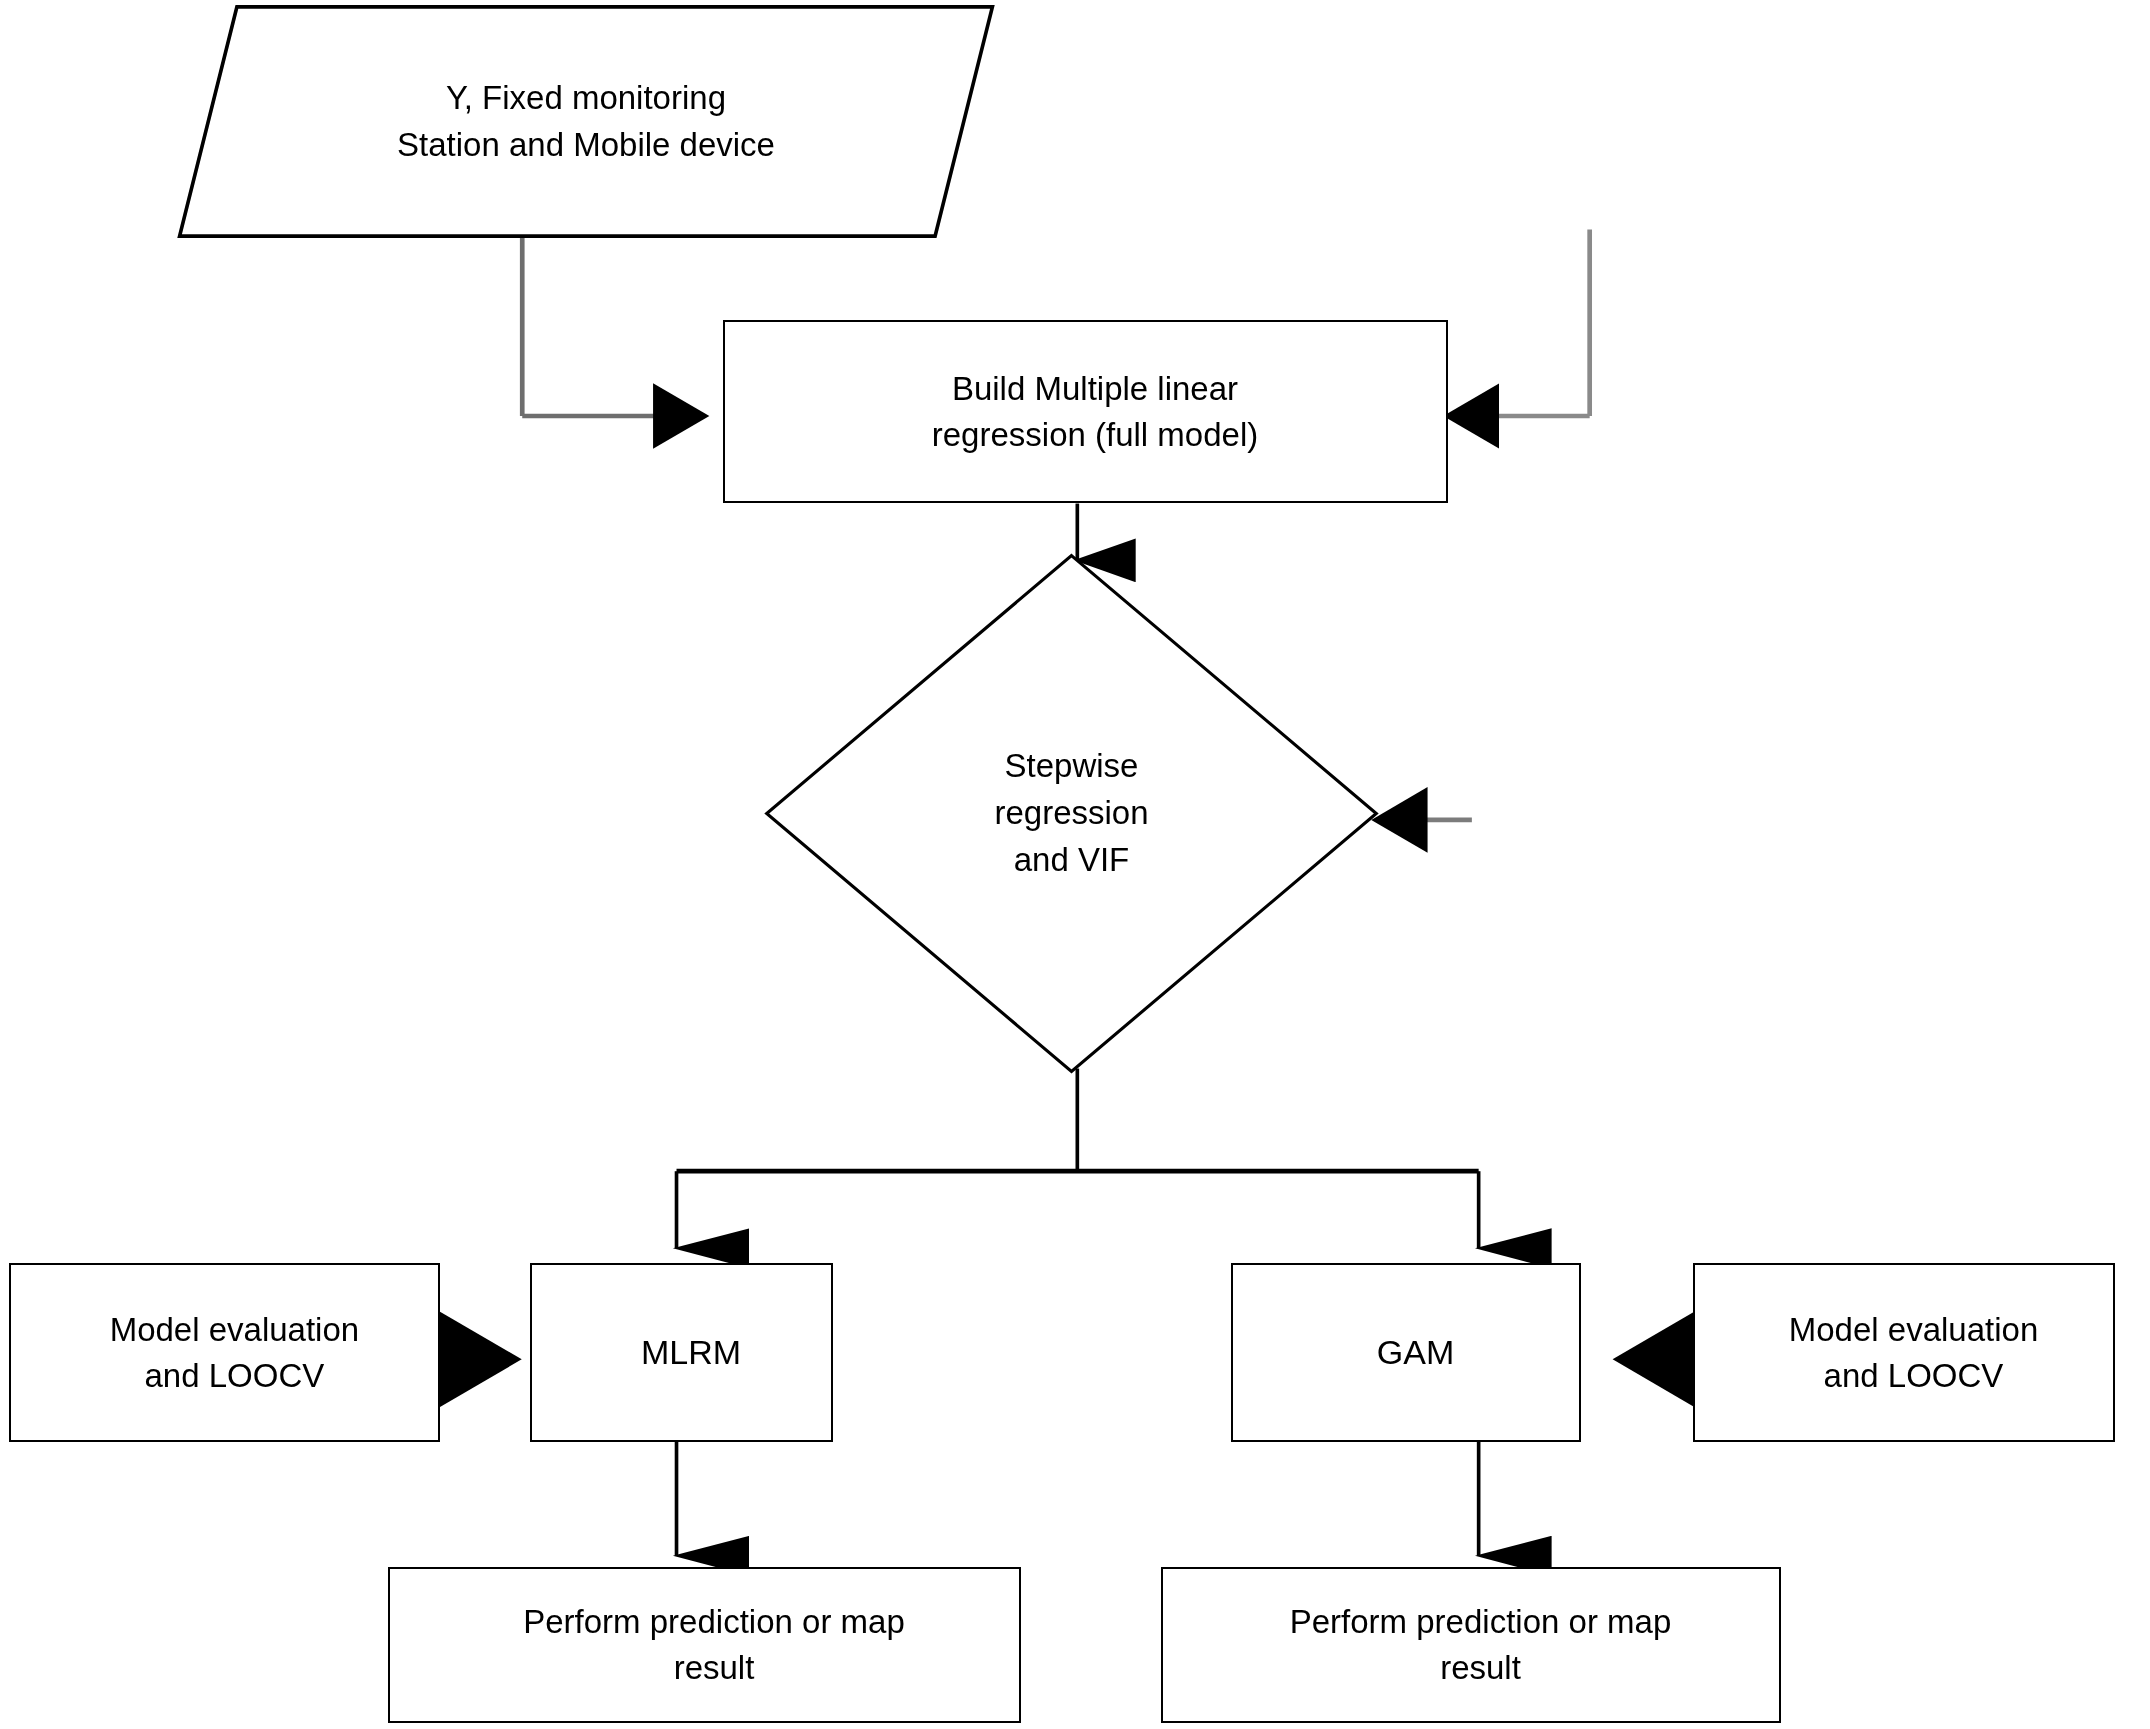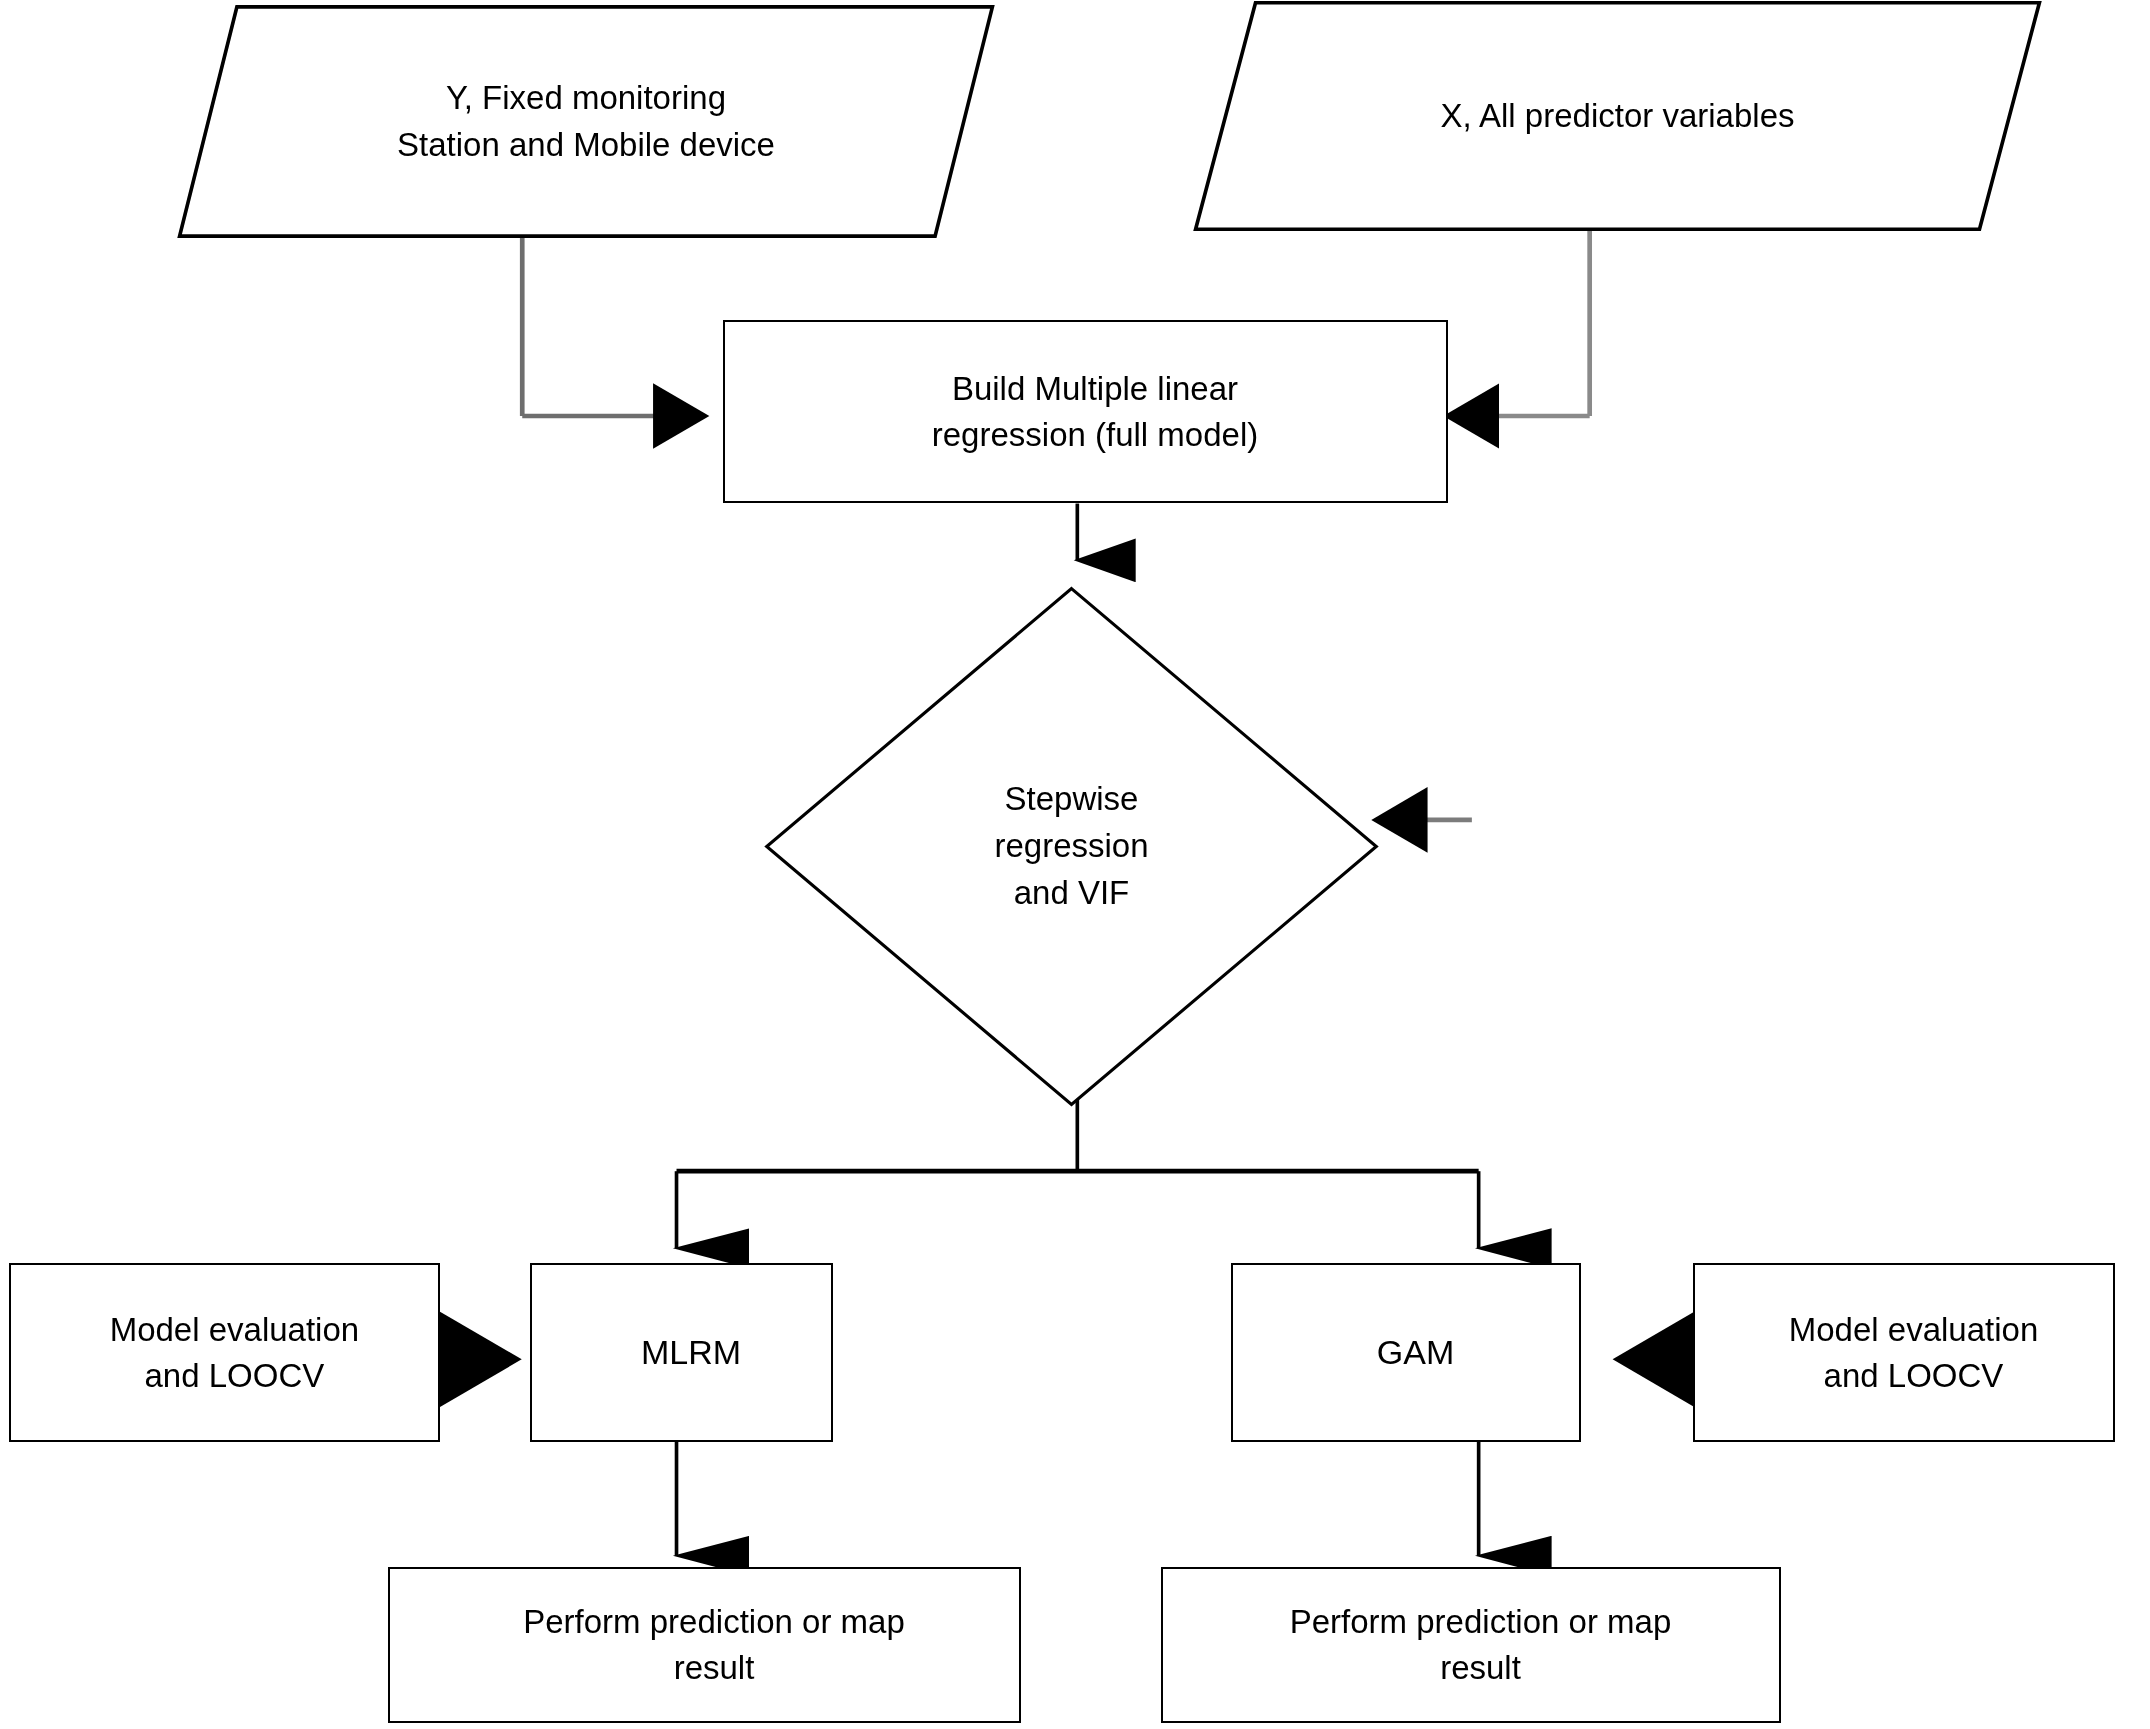--- a/index.html
+++ b/index.html
@@ -155,33 +155,27 @@
   </svg>
 
   <div class="para-wrap" style="left:177px; top:4.2px; width:818px; height:235px;">
     <svg width="818" height="235" viewBox="0 0 1570 450" xmlns="http://www.w3.org/2000/svg">
       <polygon points="115,5 1565,5 1455,445 5,445" fill="#ffffff" stroke="#000000" stroke-width="7"></polygon>
     </svg>
     <div class="para-label fs-mid">Y, Fixed monitoring
 Station and Mobile device</div>
   </div>
 
-  <div class="para-wrap" style="left:1193px; top:0px; width:849px; height:232px;">
-    <svg width="849" height="232" viewBox="0 0 1630 445" xmlns="http://www.w3.org/2000/svg">
-      <polygon points="120,5 1625,5 1510,440 5,440" fill="#ffffff" stroke="#000000" stroke-width="7"></polygon>
-    </svg>
-    <div class="para-label fs-mid" style="padding-bottom:83px;">X, All predictor variables</div>
-  </div>
 
   <div class="node rect fs-mid" style="left:723px; top:320px; width:725px; height:183px;">
     <span>Build Multiple linear
 regression (full model)</span>
   </div>
 
-  <div class="diamond-wrap" style="left:764px; top:586px; width:615px; height:521px;">
+  <div class="diamond-wrap" style="left:764px; top:553px; width:615px; height:521px;">
     <svg width="615" height="521" viewBox="0 0 1180 1000" xmlns="http://www.w3.org/2000/svg">
       <polygon points="590,5 1175,500 590,995 5,500" fill="#ffffff" stroke="#000000" stroke-width="6"></polygon>
     </svg>
     <div class="diamond-label fs-mid">Stepwise
 regression
 and VIF</div>
   </div>
 
 
   <div class="node rect fs-mid" style="left:9.4px; top:1263px; width:431px; height:179px;">

